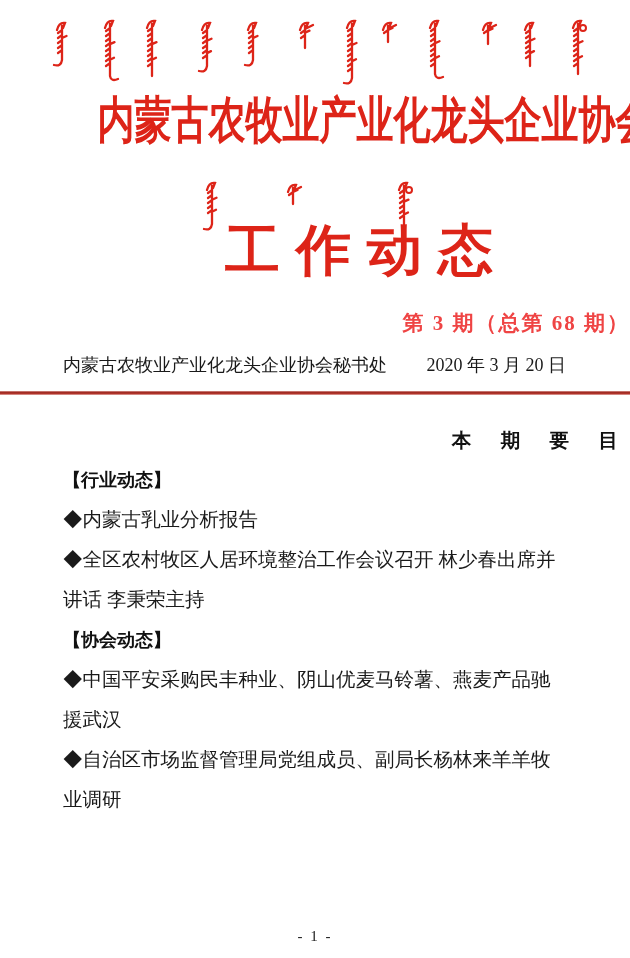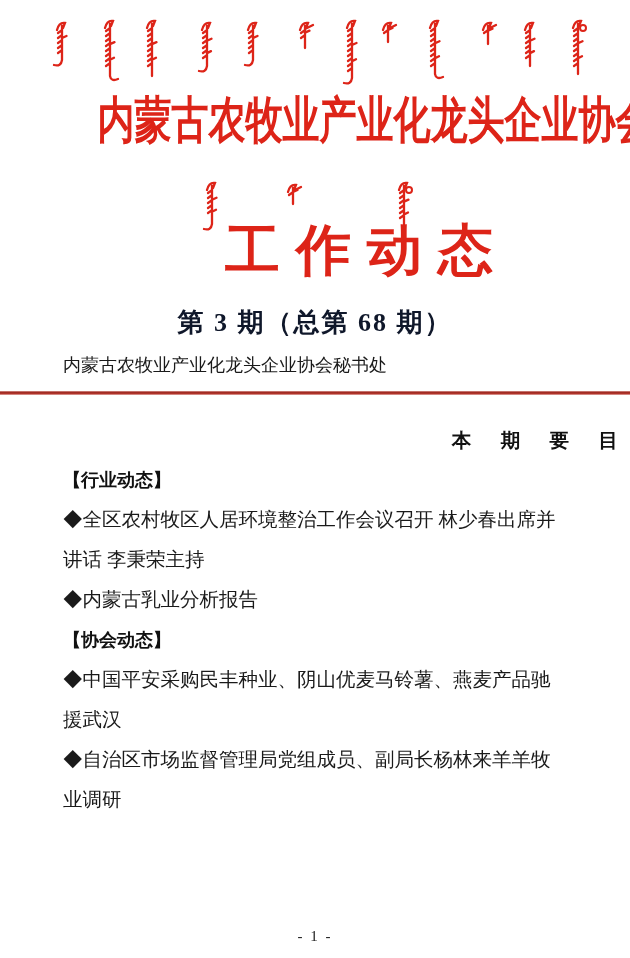--- a/index.html
+++ b/index.html
@@ -31,22 +31,22 @@
     position:absolute;left:0;top:220px;width:630px;
     text-align:center;text-indent:8px;
     font-size:55px;line-height:62px;font-weight:bold;
     letter-spacing:16px;color:#dd2418;
     font-family:"Liberation Serif", serif;
     white-space:nowrap;
     margin-left:48px;
   }
   .issue-line{
     position:absolute;left:0;top:309px;width:630px;
-    text-align:center;font-size:26px;line-height:28px;
-    font-weight:bold;color:#0f172a;letter-spacing:2px;
+    text-align:right;font-size:21px;line-height:28px;
+    font-weight:bold;color:#ef4444;letter-spacing:2px;
     font-family:"Liberation Serif", serif;
   }
   .pub-row{
     position:absolute;left:63px;right:64px;top:352px;
     display:flex;justify-content:space-between;align-items:baseline;
     font-size:18px;line-height:26px;color:#1a1a1a;
     font-family:"Liberation Serif", serif;
   }
   .rule{
     position:absolute;left:0;right:0;top:391px;height:4px;
@@ -111,30 +111,31 @@
       <path d="M 214 16 Q 216 8 222 9 L 220 14 M 219 12 L 219 54 M 215 19 L 218.5 16.4 M 215 24 L 218.5 21.4 M 215 29 L 218.5 26.4 M 215 34 L 218.5 31.4 M 215 39 L 218.5 36.4 M 215 44 L 218.5 41.4 M 219 27.6 L 223.5 25.6 M 219 40.56 L 223 38.56" fill="none" stroke="#dd2418" stroke-width="2.3" stroke-linecap="round"></path>
       <circle cx="224" cy="16" r="3" fill="none" stroke="#dd2418" stroke-width="2"></circle>
     </svg>
 
   <div class="bulletin-title">工作动态</div>
 
   <div class="issue-line">第 3 期（总第 68 期）</div>
 
   <div class="pub-row">
     <span>内蒙古农牧业产业化龙头企业协会秘书处</span>
+    <span>2020 年 3 月 20 日</span>
   </div>
 
   <div class="rule"></div>
 
   <div class="toc-heading">本 期 要 目</div>
 
   <div class="toc" id="toc">
       <div class="sec">【行业动态】</div>
+      <div class="item">◆内蒙古乳业分析报告</div>
       <div class="item">◆全区农村牧区人居环境整治工作会议召开 林少春出席并讲话 李秉荣主持</div>
-      <div class="item">◆内蒙古乳业分析报告</div>
       <div class="sec">【协会动态】</div>
       <div class="item">◆中国平安采购民丰种业、阴山优麦马铃薯、燕麦产品驰援武汉</div>
       <div class="item">◆自治区市场监督管理局党组成员、副局长杨林来羊羊牧业调研</div>
     </div>
 
   <div class="pageno">- 1 -</div>
 
 </div>
 
 </body></html>

